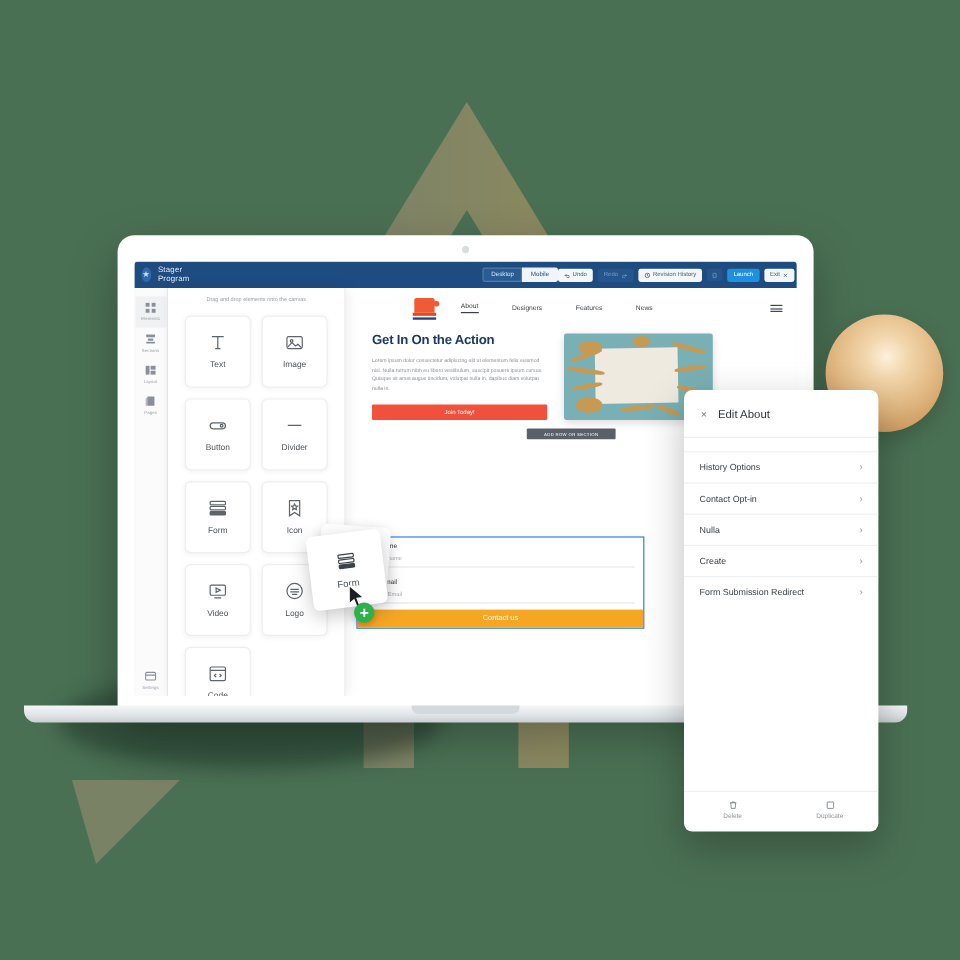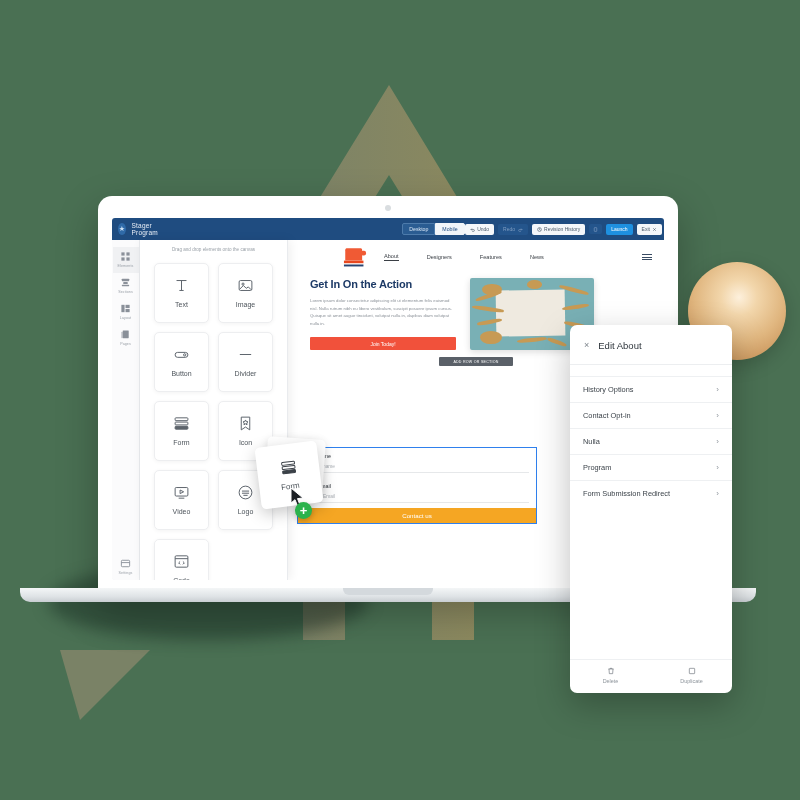--- a/index.html
+++ b/index.html
@@ -605,21 +605,21 @@
     </div>
     <div class="ep-row">
       <span>Contact Opt-in</span>
       <span class="chev">›</span>
     </div>
     <div class="ep-row">
       <span>Nulla</span>
       <span class="chev">›</span>
     </div>
     <div class="ep-row">
-      <span>Program</span>
+      <span>Create</span>
       <span class="chev">›</span>
     </div>
     <div class="ep-row">
       <span>Form Submission Redirect</span>
       <span class="chev">›</span>
     </div>
   </div>
 
   <div class="ep-foot">
     <div>

